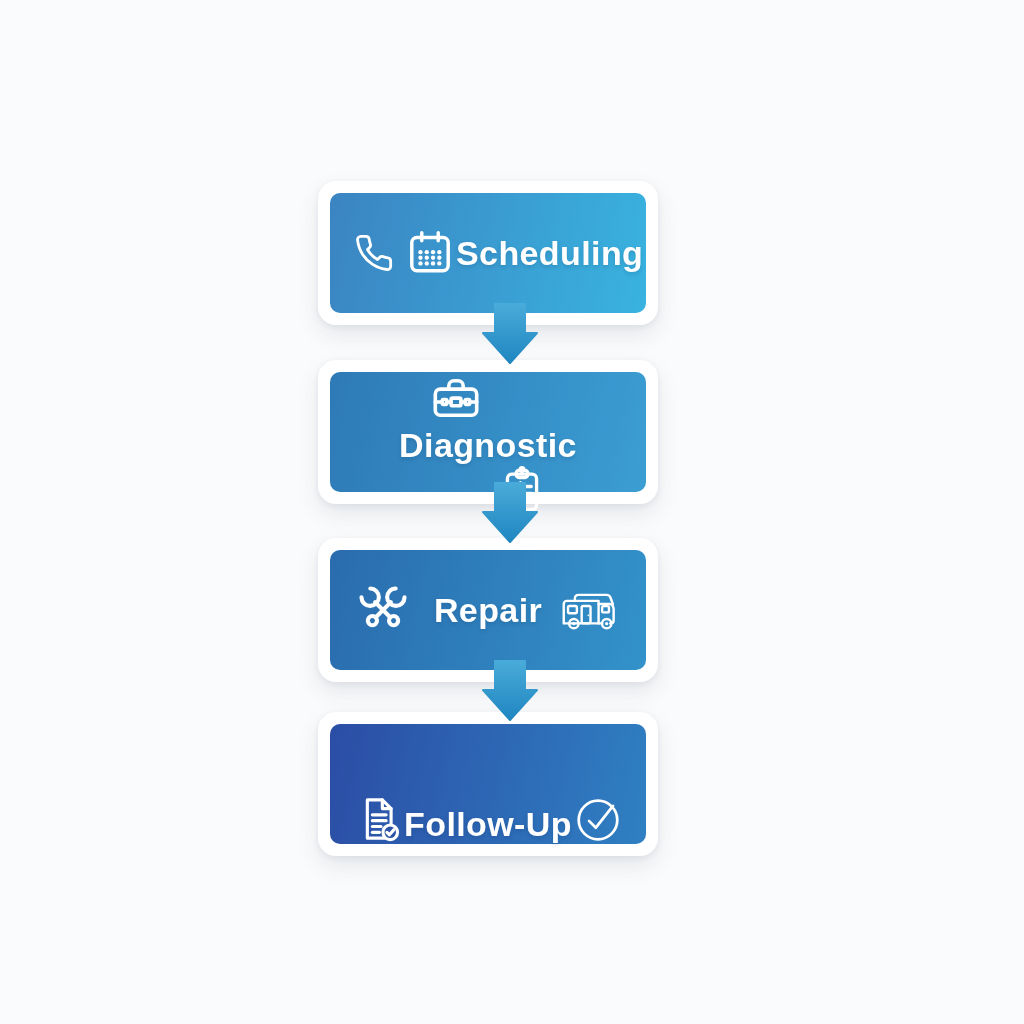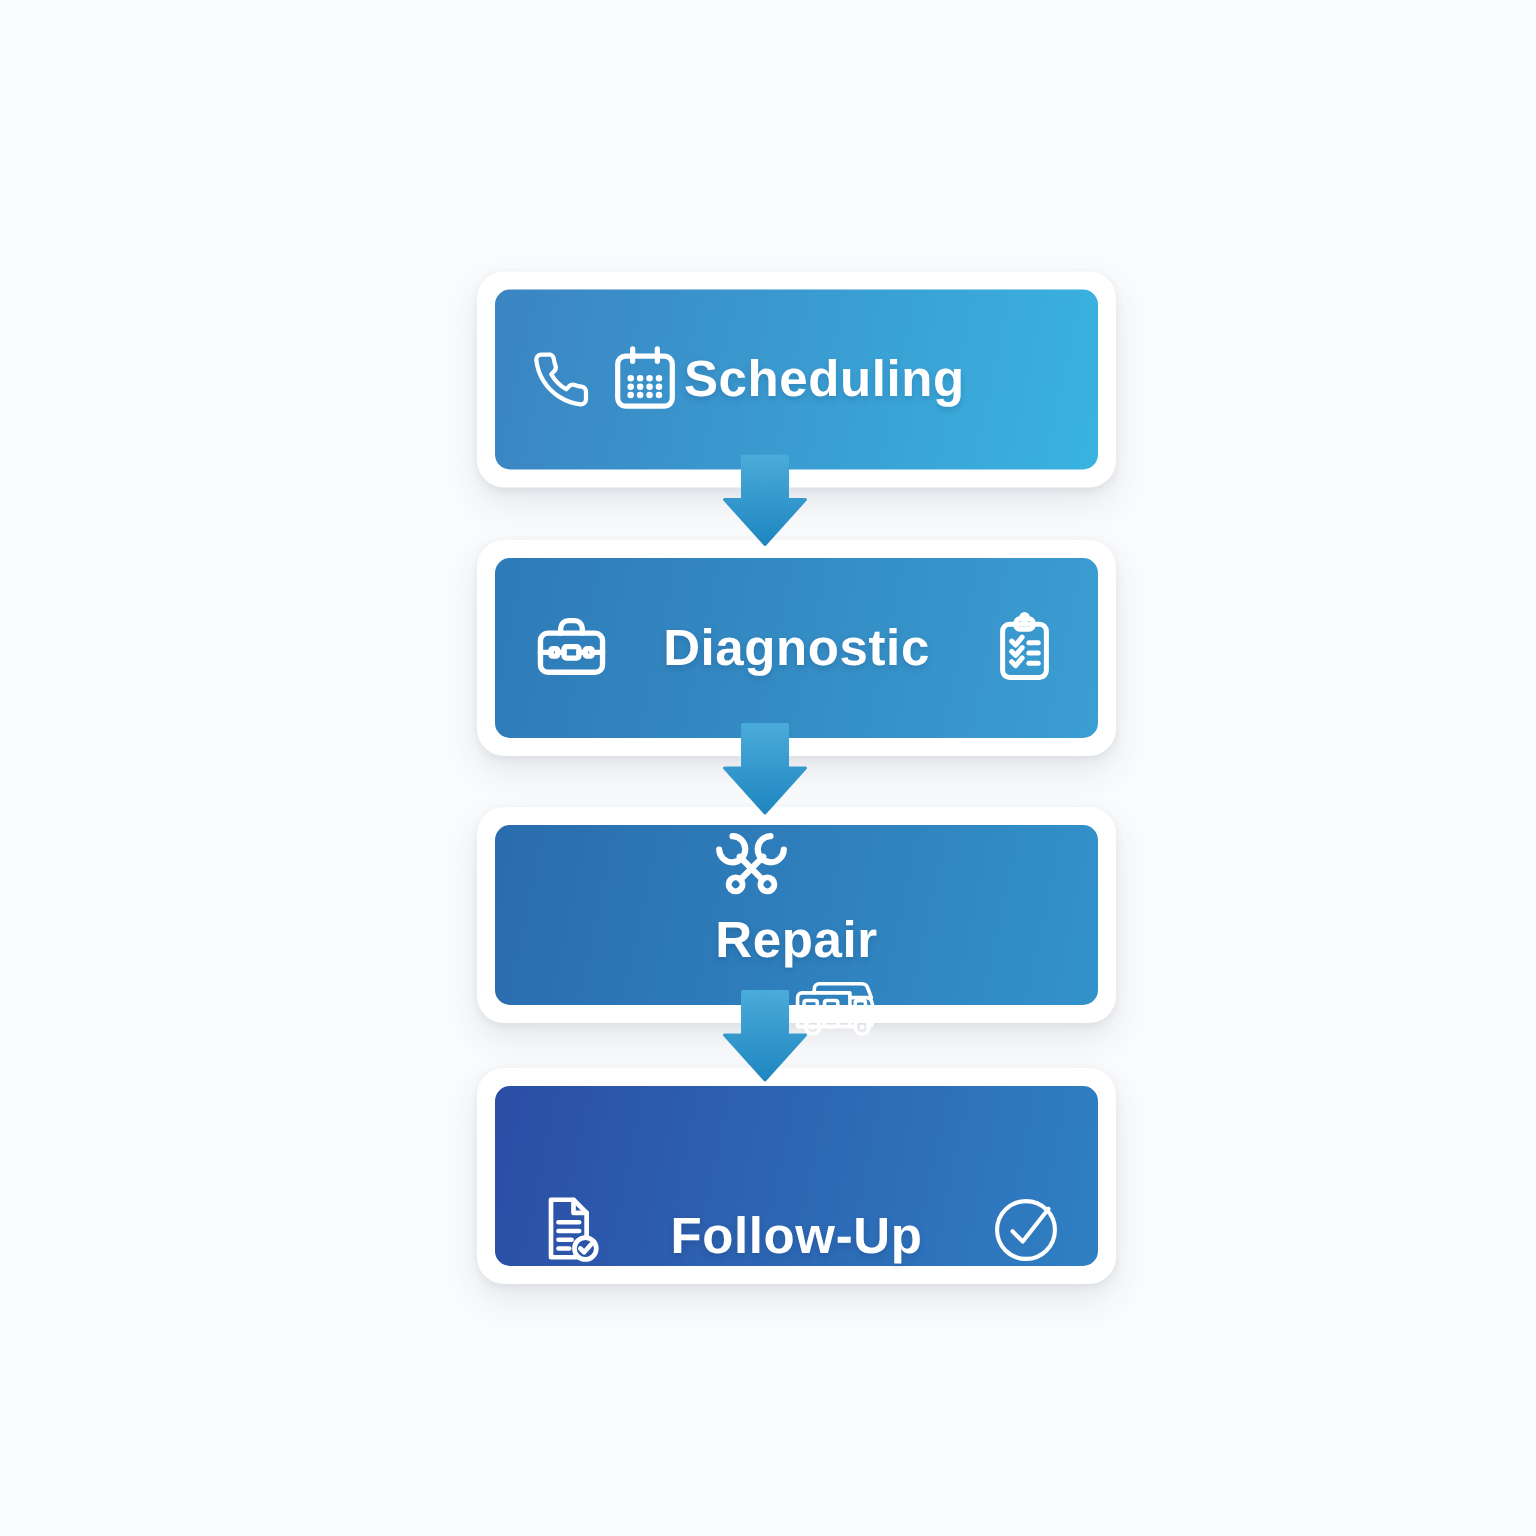--- a/index.html
+++ b/index.html
@@ -6,21 +6,21 @@
   body{
     width:1024px;height:1024px;
     background:#fafbfc;
     font-family:"Liberation Sans", sans-serif;
     position:relative;
     overflow:hidden;
   }
   .canvas{position:absolute;inset:0;}
   .step-card{
     position:absolute;
-    left:318px;width:426px;height:144px;
+    left:318px;width:340px;height:144px;
     background:#ffffff;
     border-radius:18px;
     box-shadow:0 10px 22px rgba(40,60,90,.10), 0 2px 6px rgba(40,60,90,.07);
     padding:12px;
     box-sizing:border-box;
     z-index:2;
   }
   .step-card.pos-0{top:181px;}
   .step-card.pos-1{top:360px;}
   .step-card.pos-2{top:538px;}
@@ -99,21 +99,21 @@
       <div class="step-label">Scheduling</div>
       <div class="icon-zone right"></div>
     </div>
   </div>
 
   <svg class="flow-arrow gap-0" viewBox="0 0 56 62">
     <polygon points="13,1 43,1 43,30 55,30 28,60 1,30 13,30" fill="url(#arrowGrad)" stroke="url(#arrowGrad)" stroke-width="2" stroke-linejoin="round"></polygon>
   </svg>
 
   <div class="step-card pos-1">
-    <div class="step-box" style="background: linear-gradient(102deg, rgb(46, 122, 183) 0%, rgb(59, 158, 211) 100%);">
+    <div class="step-box" style="background: linear-gradient(102deg, rgb(46, 122, 183) 0%, rgb(59, 158, 211) 100%); flex-direction: column;">
       <div class="icon-zone left">
         <svg class="lineicon" width="54" height="54" viewBox="0 0 24 24" fill="none" stroke="#fff" stroke-width="1.6" stroke-linecap="round" stroke-linejoin="round">
           <rect x="2.8" y="7.6" width="18.4" height="11.6" rx="2.2"></rect>
           <path d="M8.8 7.6 V6.2 a2.3 2.3 0 0 1 2.3 -2.3 h1.8 a2.3 2.3 0 0 1 2.3 2.3 V7.6"></path>
           <line x1="2.8" y1="13.3" x2="5.9" y2="13.3"></line>
           <line x1="7.9" y1="13.3" x2="9.8" y2="13.3"></line>
           <line x1="14.2" y1="13.3" x2="16.1" y2="13.3"></line>
           <line x1="18.1" y1="13.3" x2="21.2" y2="13.3"></line>
           <rect x="9.8" y="11.6" width="4.4" height="3.4" rx="0.7"></rect>
           <rect x="5.9" y="12.2" width="2" height="2.2" rx="0.5"></rect>
@@ -135,21 +135,21 @@
         </svg>
       </div>
     </div>
   </div>
 
   <svg class="flow-arrow gap-1" viewBox="0 0 56 62">
     <polygon points="13,1 43,1 43,30 55,30 28,60 1,30 13,30" fill="url(#arrowGrad)" stroke="url(#arrowGrad)" stroke-width="2" stroke-linejoin="round"></polygon>
   </svg>
 
   <div class="step-card pos-2">
-    <div class="step-box" style="background: linear-gradient(102deg, rgb(42, 108, 174) 0%, rgb(51, 146, 202) 100%); flex-direction: column;">
+    <div class="step-box" style="background: linear-gradient(102deg, rgb(42, 108, 174) 0%, rgb(51, 146, 202) 100%);">
       <div class="icon-zone left">
         <svg class="lineicon" width="58" height="58" viewBox="0 0 24 24" fill="none" stroke="#fff" stroke-width="1.7" stroke-linecap="round" stroke-linejoin="round">
           <g transform="rotate(45 12 12)">
             <path d="M9.4 2 A3.6 3.6 0 1 0 14.6 2"></path>
             <line x1="12" y1="7.4" x2="12" y2="16.2"></line>
             <circle cx="12" cy="18.2" r="1.9"></circle>
           </g>
           <g transform="rotate(-45 12 12)">
             <path d="M9.4 2 A3.6 3.6 0 1 0 14.6 2"></path>
             <line x1="12" y1="7.4" x2="12" y2="16.2"></line>

